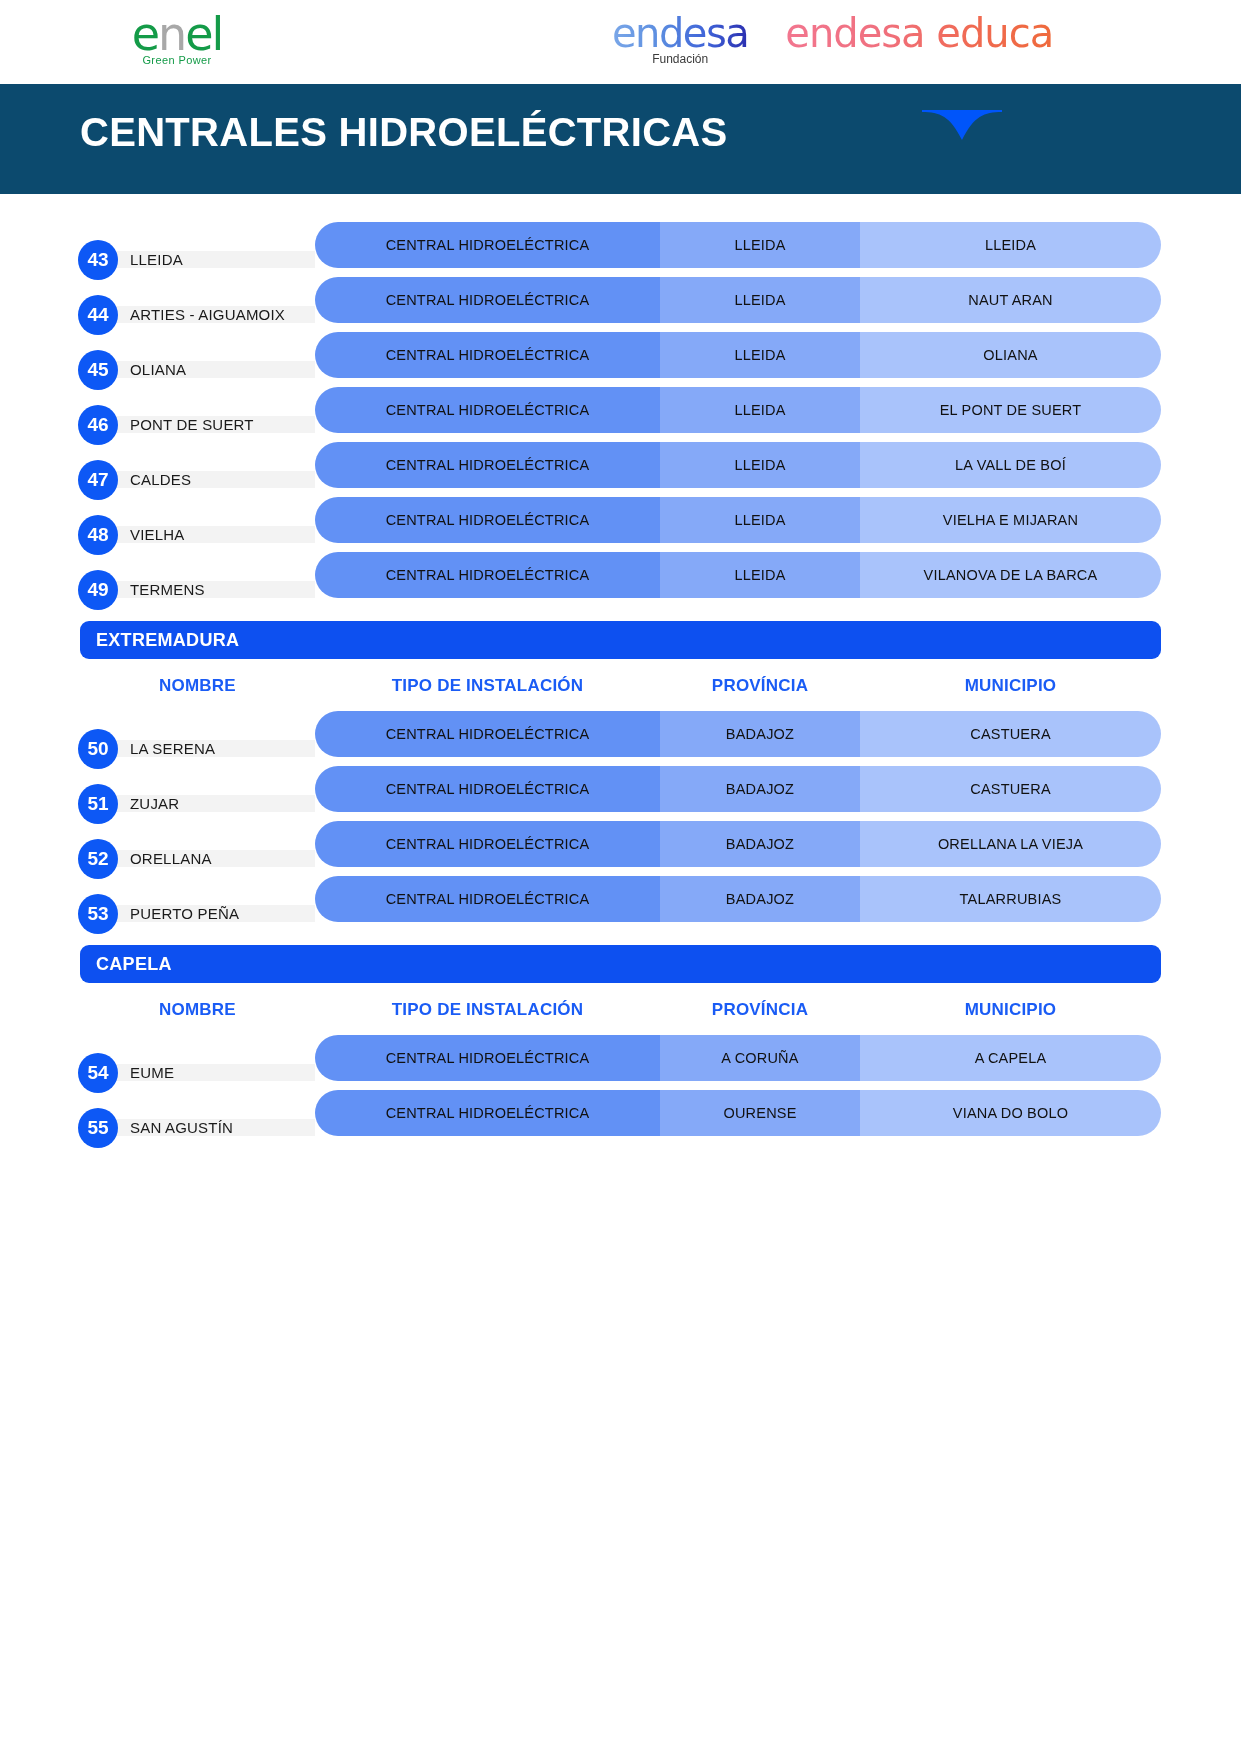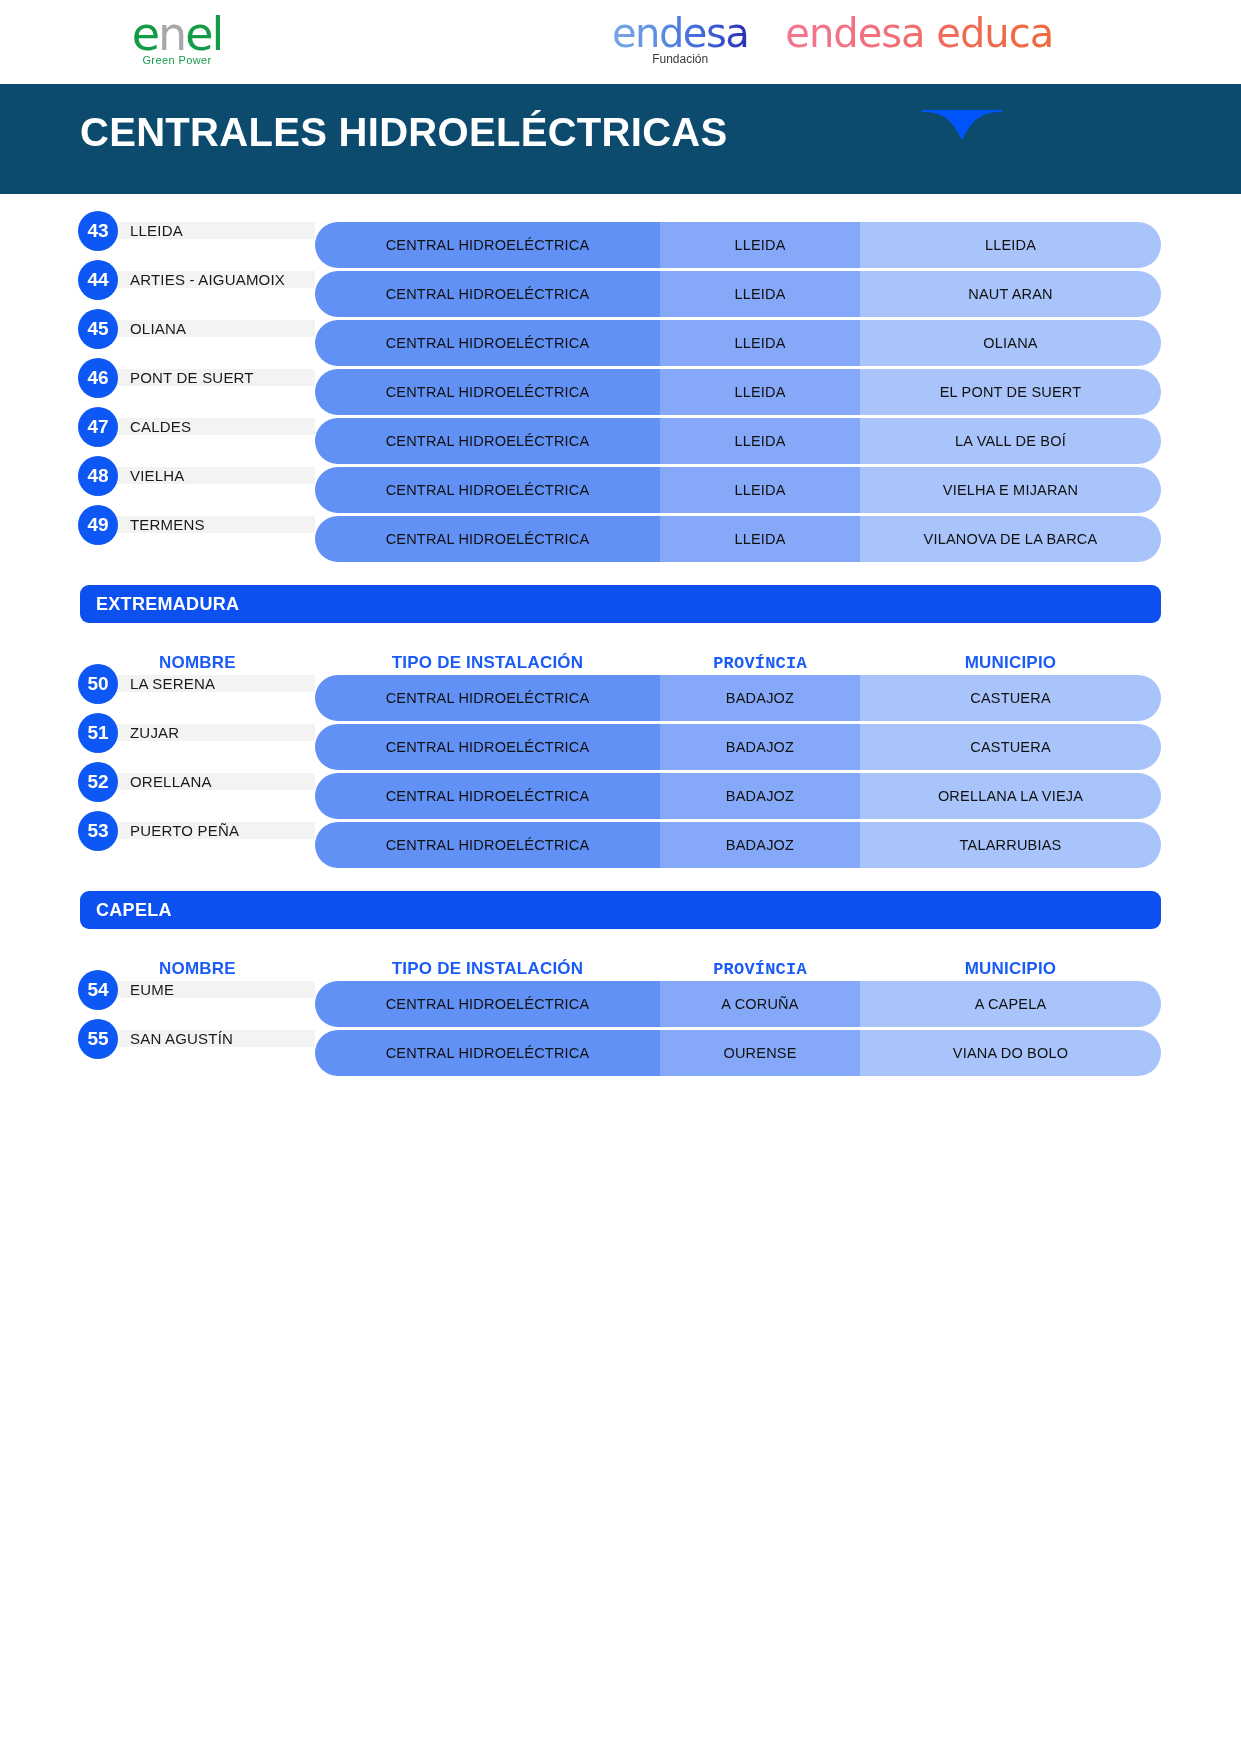--- a/index.html
+++ b/index.html
@@ -121,23 +121,23 @@
 
   
   .content {
     position: relative;
     padding: 28px 80px 0 80px;
   }
 
   .row {
     position: relative;
     height: 46px;
-    margin-bottom: 3px;
-    display: flex;
-    align-items: flex-start;
+    margin-bottom: 9px;
+    display: flex;
+    align-items: flex-end;
   }
 
   .name-cell {
     position: relative;
     width: 235px;
     background: #f3f3f3;
     display: flex;
     align-items: center;
     flex: 0 0 235px;
   }
@@ -201,33 +201,33 @@
     font-size: 18px;
     font-weight: bold;
     letter-spacing: .3px;
     margin-top: 23px;
     margin-bottom: 4px;
   }
 
   .col-heads {
     display: flex;
     height: 46px;
-    align-items: flex-end;
+    align-items: center;
     margin-bottom: 2px;
   }
   .col-heads .h {
     color: #1a5cf5;
     font-size: 17px;
     font-weight: bold;
     text-align: center;
     letter-spacing: .2px;
   }
   .h-nombre { flex: 0 0 235px; text-align: center !important; }
   .h-tipo   { flex: 0 0 345px; }
-  .h-prov   { flex: 0 0 200px; font-family: Liberation Mono, monospace; }
+  .h-prov   { flex: 0 0 200px; }
   .h-muni   { flex: 1 1 auto; }
 </style>
 </head>
 <body>
 
 <div class="page">
 
   <div class="logo-bar">
 
     <div class="enel-logo">

